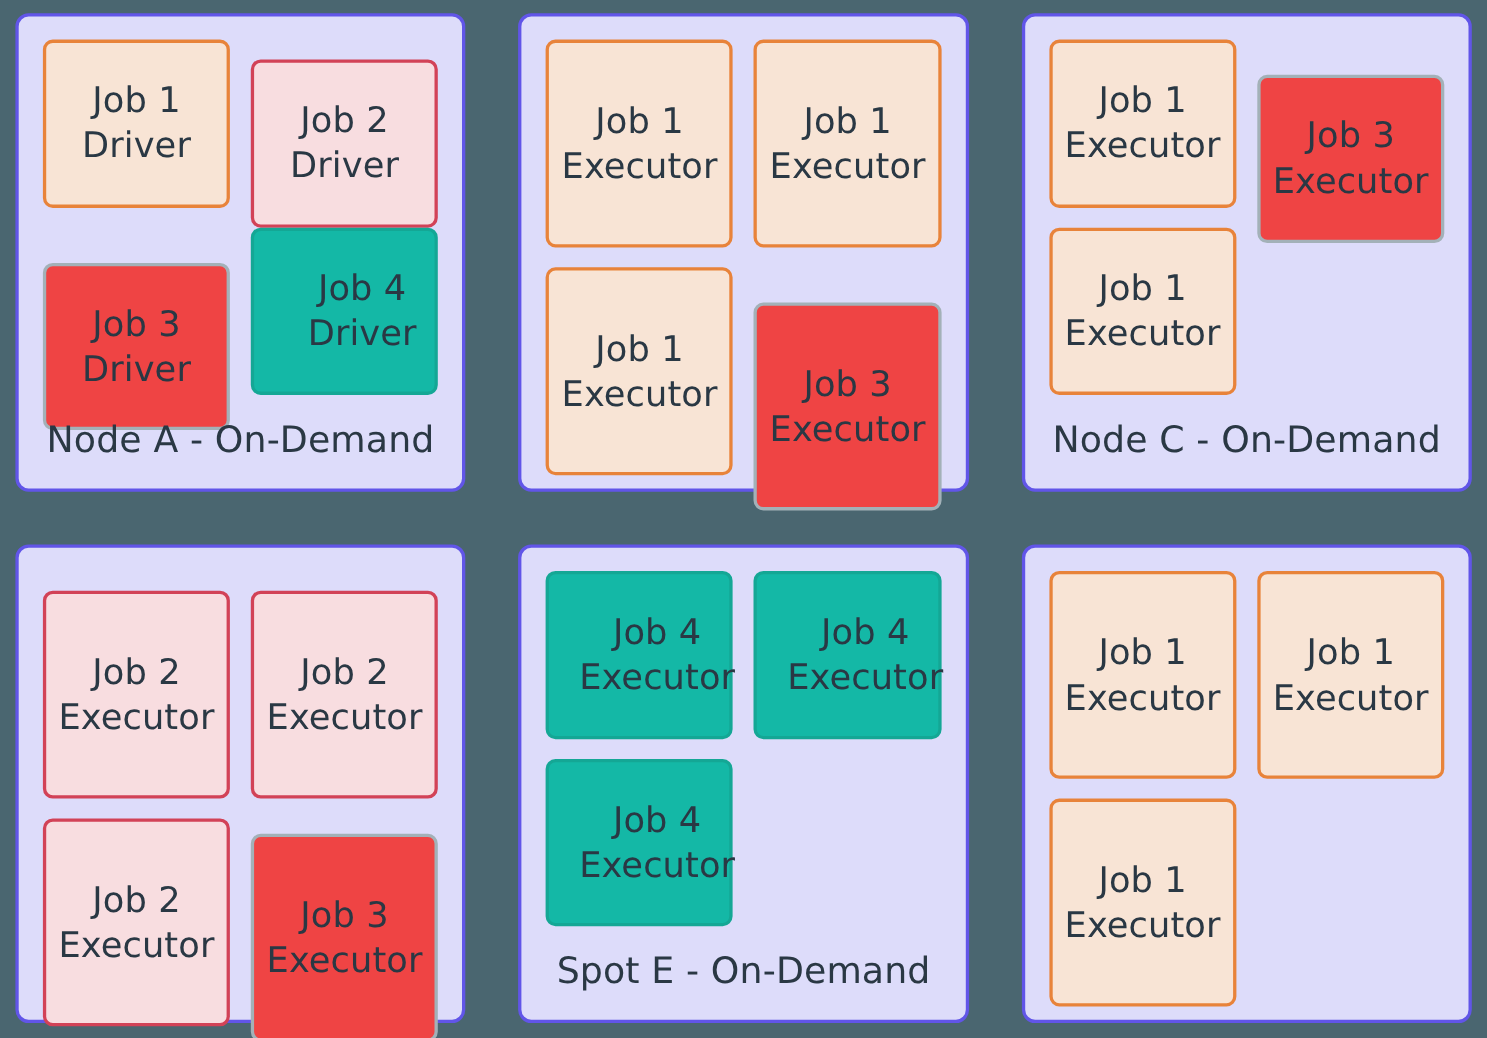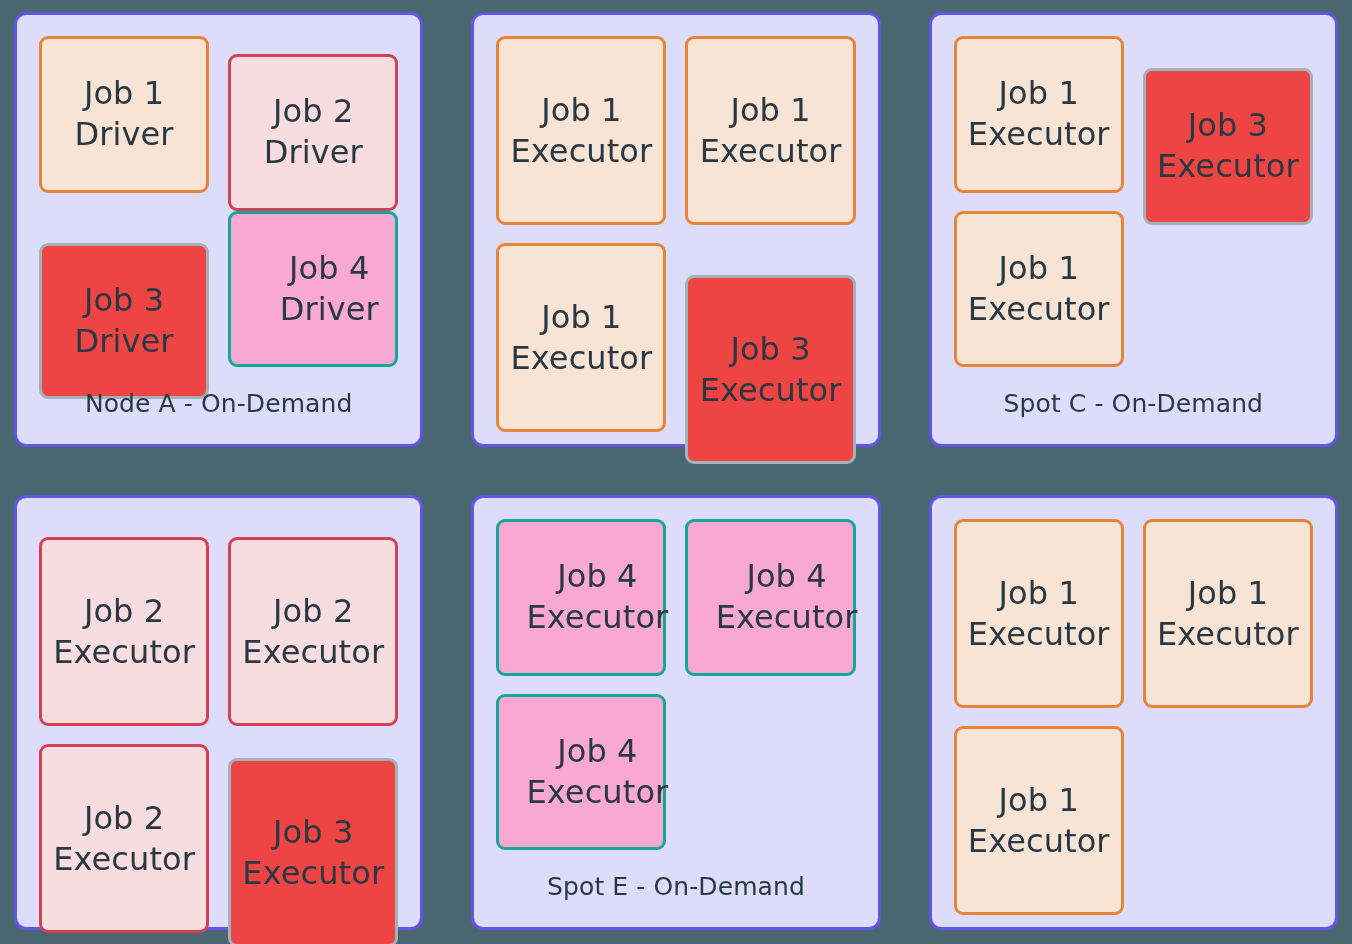--- a/index.html
+++ b/index.html
@@ -84,27 +84,27 @@
   }
 
   .task-card .line {
     display: block;
   }
 
   
   .job-1 { background: #f8e4d5; border-color: #e8833a; }
   .job-2 { background: #f8dde0; border-color: #d24257; margin-top: 18px; }
   .job-3 { background: #ef4444; border-color: #a3b1b8; margin-top: 32px; }
-  .job-4 { background: #f9a8d4; border-color: #14a795; padding-left: 32px; }
+  .job-4 { background: #14b8a6; border-color: #14a795; padding-left: 32px; }
 
   .node-label {
     flex: 0 0 auto;
     text-align: center;
     color: #2a3844;
-    font-size: 25px;
+    font-size: 33px;
     line-height: 1;
     padding-top: 24px;
     padding-bottom: 16px;
     letter-spacing: 0.1px;
     white-space: nowrap;
   }
 </style>
 </head>
 <body>
 
@@ -186,21 +186,21 @@
           </div>
         </div>
         <div class="slot">
           <div class="task-card job-1">
             <span class="line">Job 1</span>
             <span class="line">Executor</span>
           </div>
         </div>
         <div class="slot empty"></div>
       </div>
-      <div class="node-label">Spot C - On-Demand</div>
+      <div class="node-label">Node C - On-Demand</div>
     </div>
 
   </div>
 
   <div class="node-row">
 
     <div class="node-panel">
       <div class="slot-grid">
         <div class="slot">
           <div class="task-card job-2">

